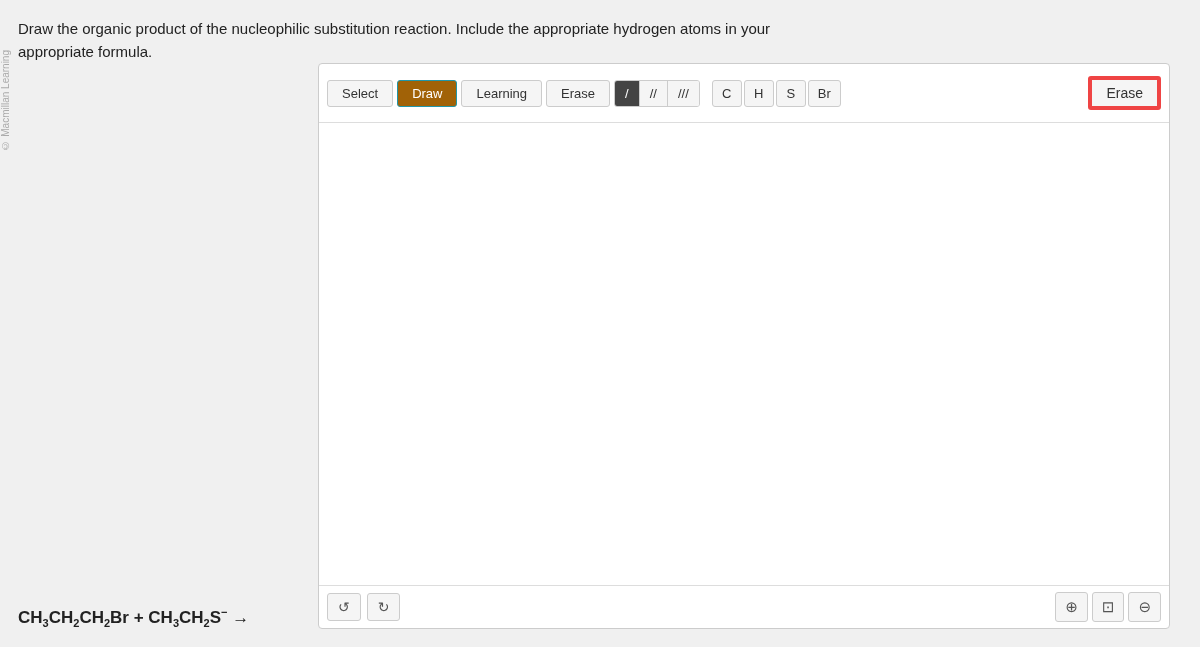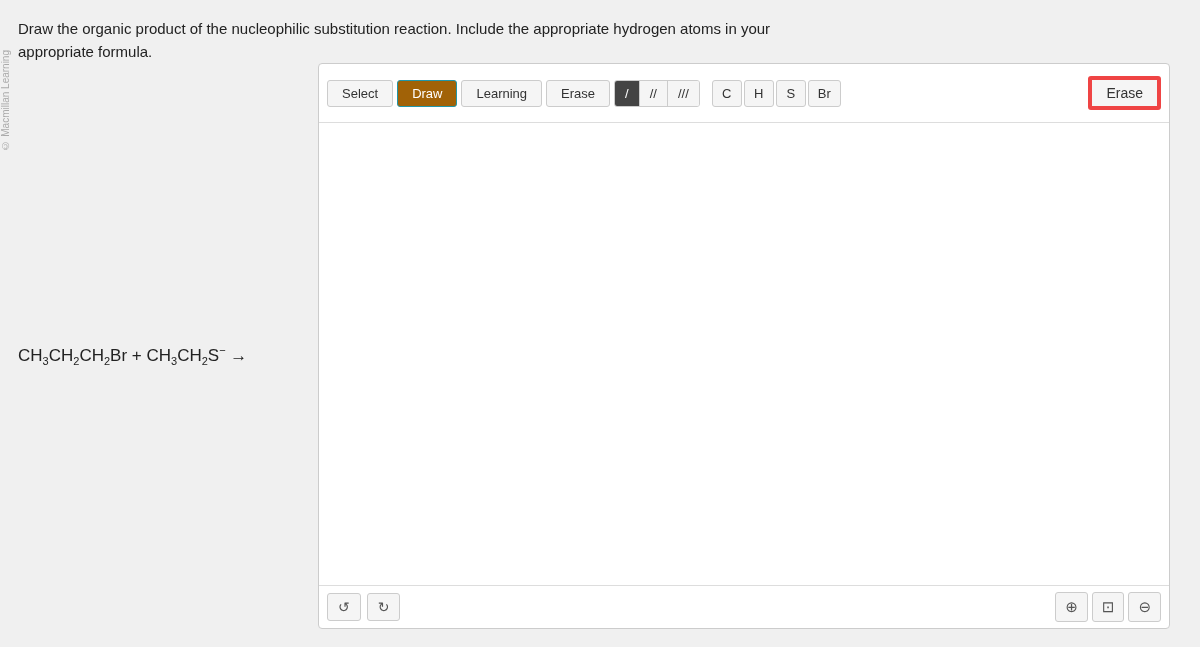--- a/index.html
+++ b/index.html
@@ -40,24 +40,25 @@
 
     .content-area {
       display: flex;
       flex-direction: row;
       flex: 1;
     }
 
     .left-panel {
       display: flex;
       flex-direction: column;
-      justify-content: center;
+      justify-content: flex-end;
       padding-right: 18px;
       padding-top: 20px;
       min-width: 300px;
+      font-weight: bold;
     }
 
     .reaction-formula {
       font-size: 17px;
       color: #222;
       white-space: nowrap;
     }
 
     .reaction-formula sub {
       font-size: 11px;

